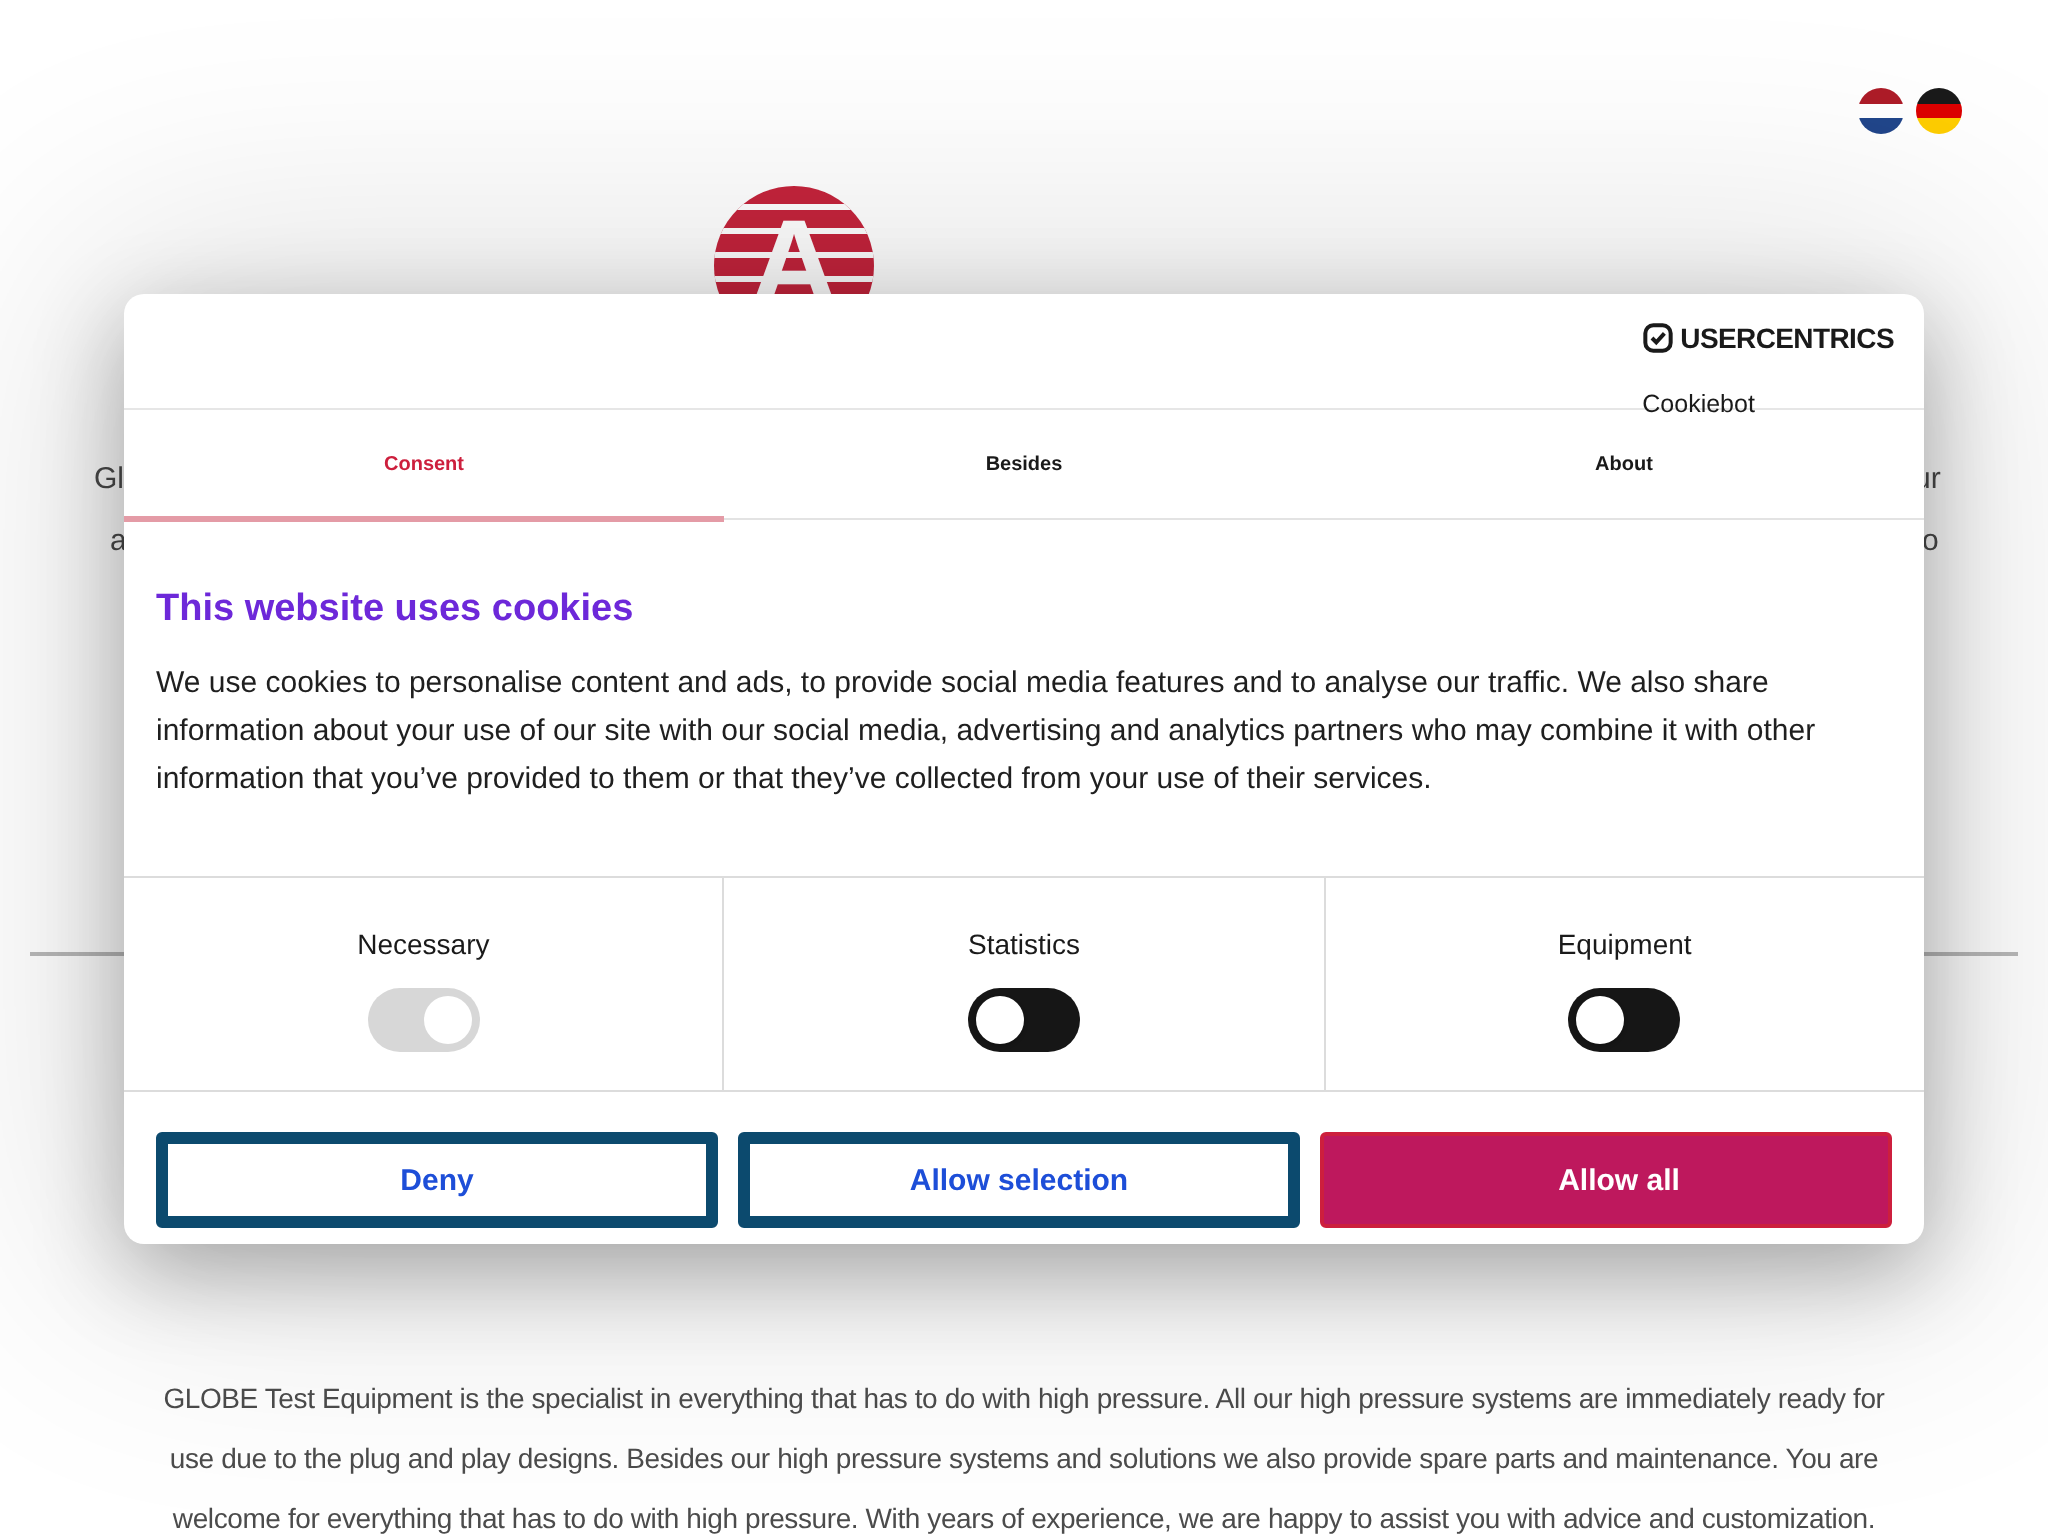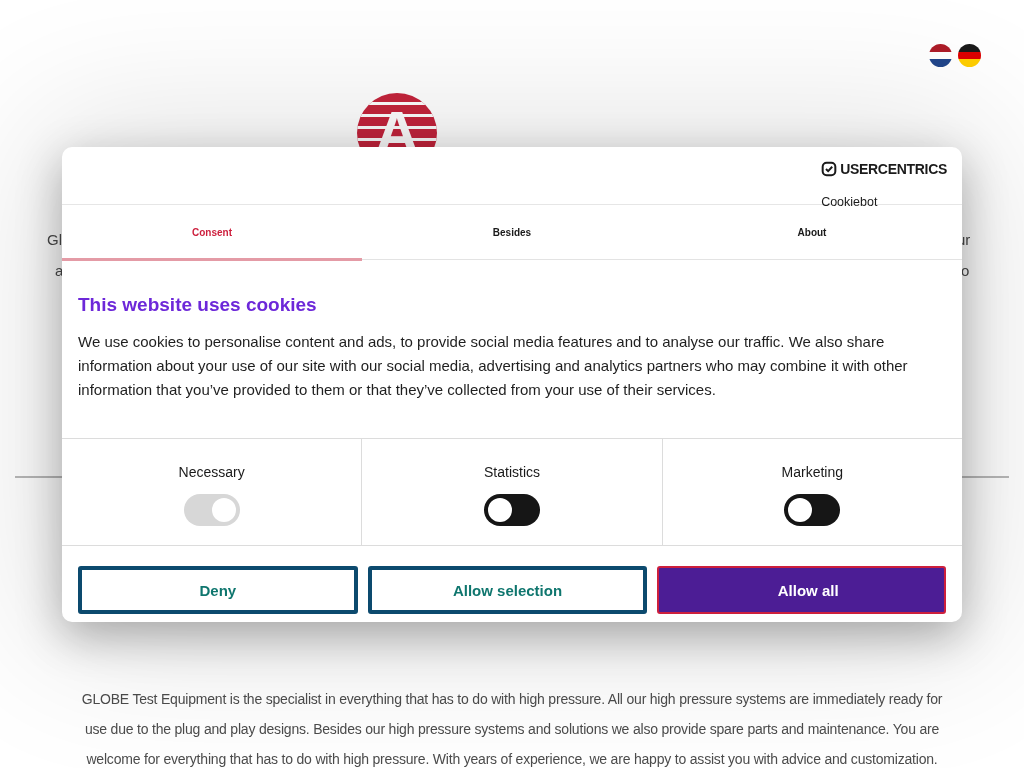--- a/index.html
+++ b/index.html
@@ -71,22 +71,22 @@
   .toggle .knob { position: absolute; top: 4px; width: 24px; height: 24px; border-radius: 50%;
     background: #fff; box-shadow: 0 1px 2px rgba(0,0,0,0.25); }
   .toggle.off { background: #161616; }
   .toggle.off .knob { left: 4px; }
   .toggle.on-disabled { background: #d7d7d7; cursor: default; }
   .toggle.on-disabled .knob { right: 4px; box-shadow: none; }
 
   .actions { display: flex; gap: 10px; padding: 20px 16px 0 16px; }
   .btn { flex: 1; height: 48px; font-family: "Liberation Sans", sans-serif; font-size: 15px;
     font-weight: bold; border-radius: 3px; cursor: pointer; }
-  .btn.outline { background: #fff; border: 4px solid #0c4a6e; color: #0f766e; }
-  .btn.solid { background: #4c1d95; border: 2px solid #cd1f3d; color: #fff; padding-left: 13px; }
+  .btn.outline { background: #fff; border: 6px solid #0c4a6e; color: #1d4ed8; }
+  .btn.solid { background: #be185d; border: 2px solid #cd1f3d; color: #fff; padding-left: 13px; }
 </style>
 </head>
 <body>
 
 <div class="page">
 
   <div class="flags">
     <div class="flag nl">
         <span class="s1"></span>
         <span class="s2"></span>
@@ -153,21 +153,21 @@
             <span class="knob"></span>
           </div>
       </div>
       <div class="cat">
         <div class="cat-label">Statistics</div>
         <div class="toggle off">
             <span class="knob"></span>
           </div>
       </div>
       <div class="cat">
-        <div class="cat-label">Marketing</div>
+        <div class="cat-label">Equipment</div>
         <div class="toggle off">
             <span class="knob"></span>
           </div>
       </div>
     </div>
 
     <div class="actions">
       <button class="btn outline">Deny</button>
       <button class="btn outline">Allow selection</button>
       <button class="btn solid">Allow all</button>

